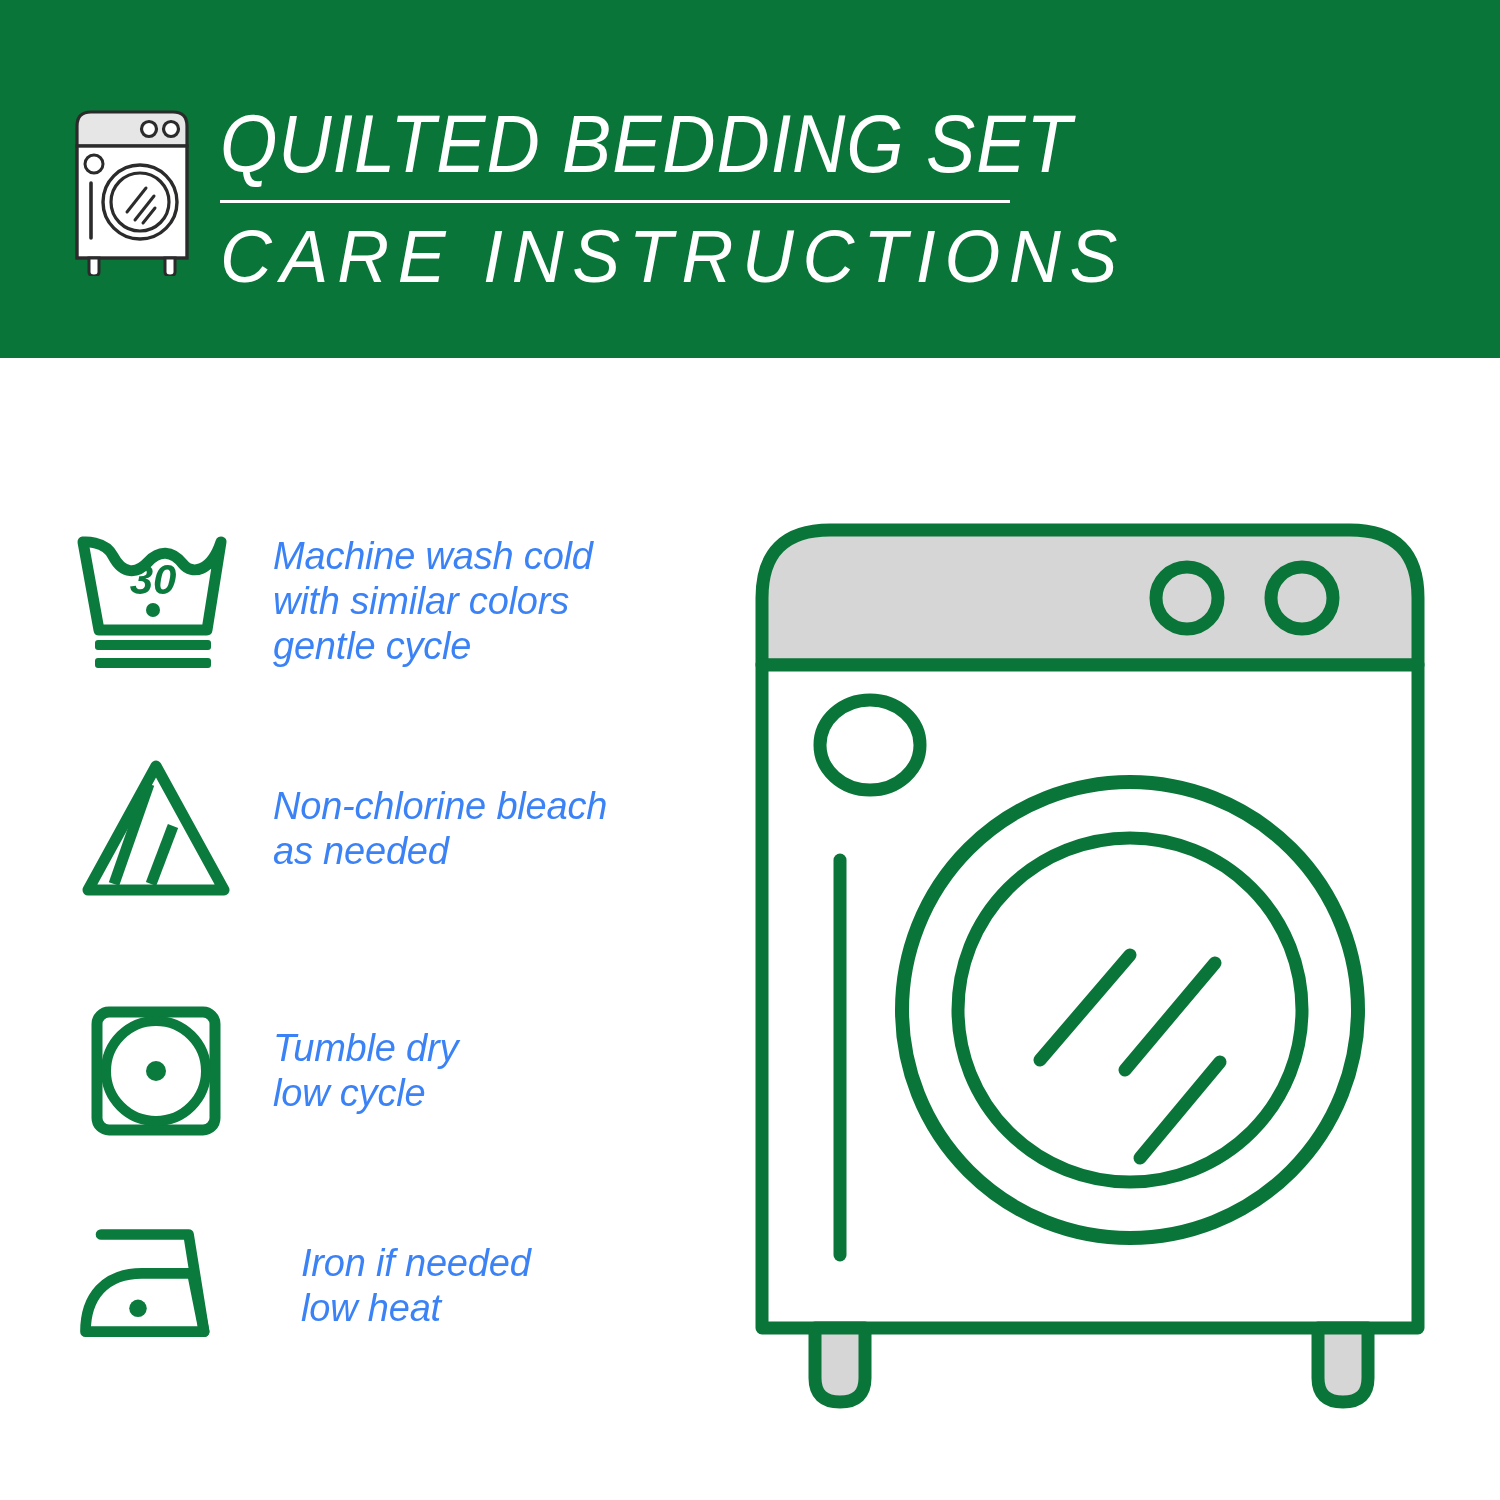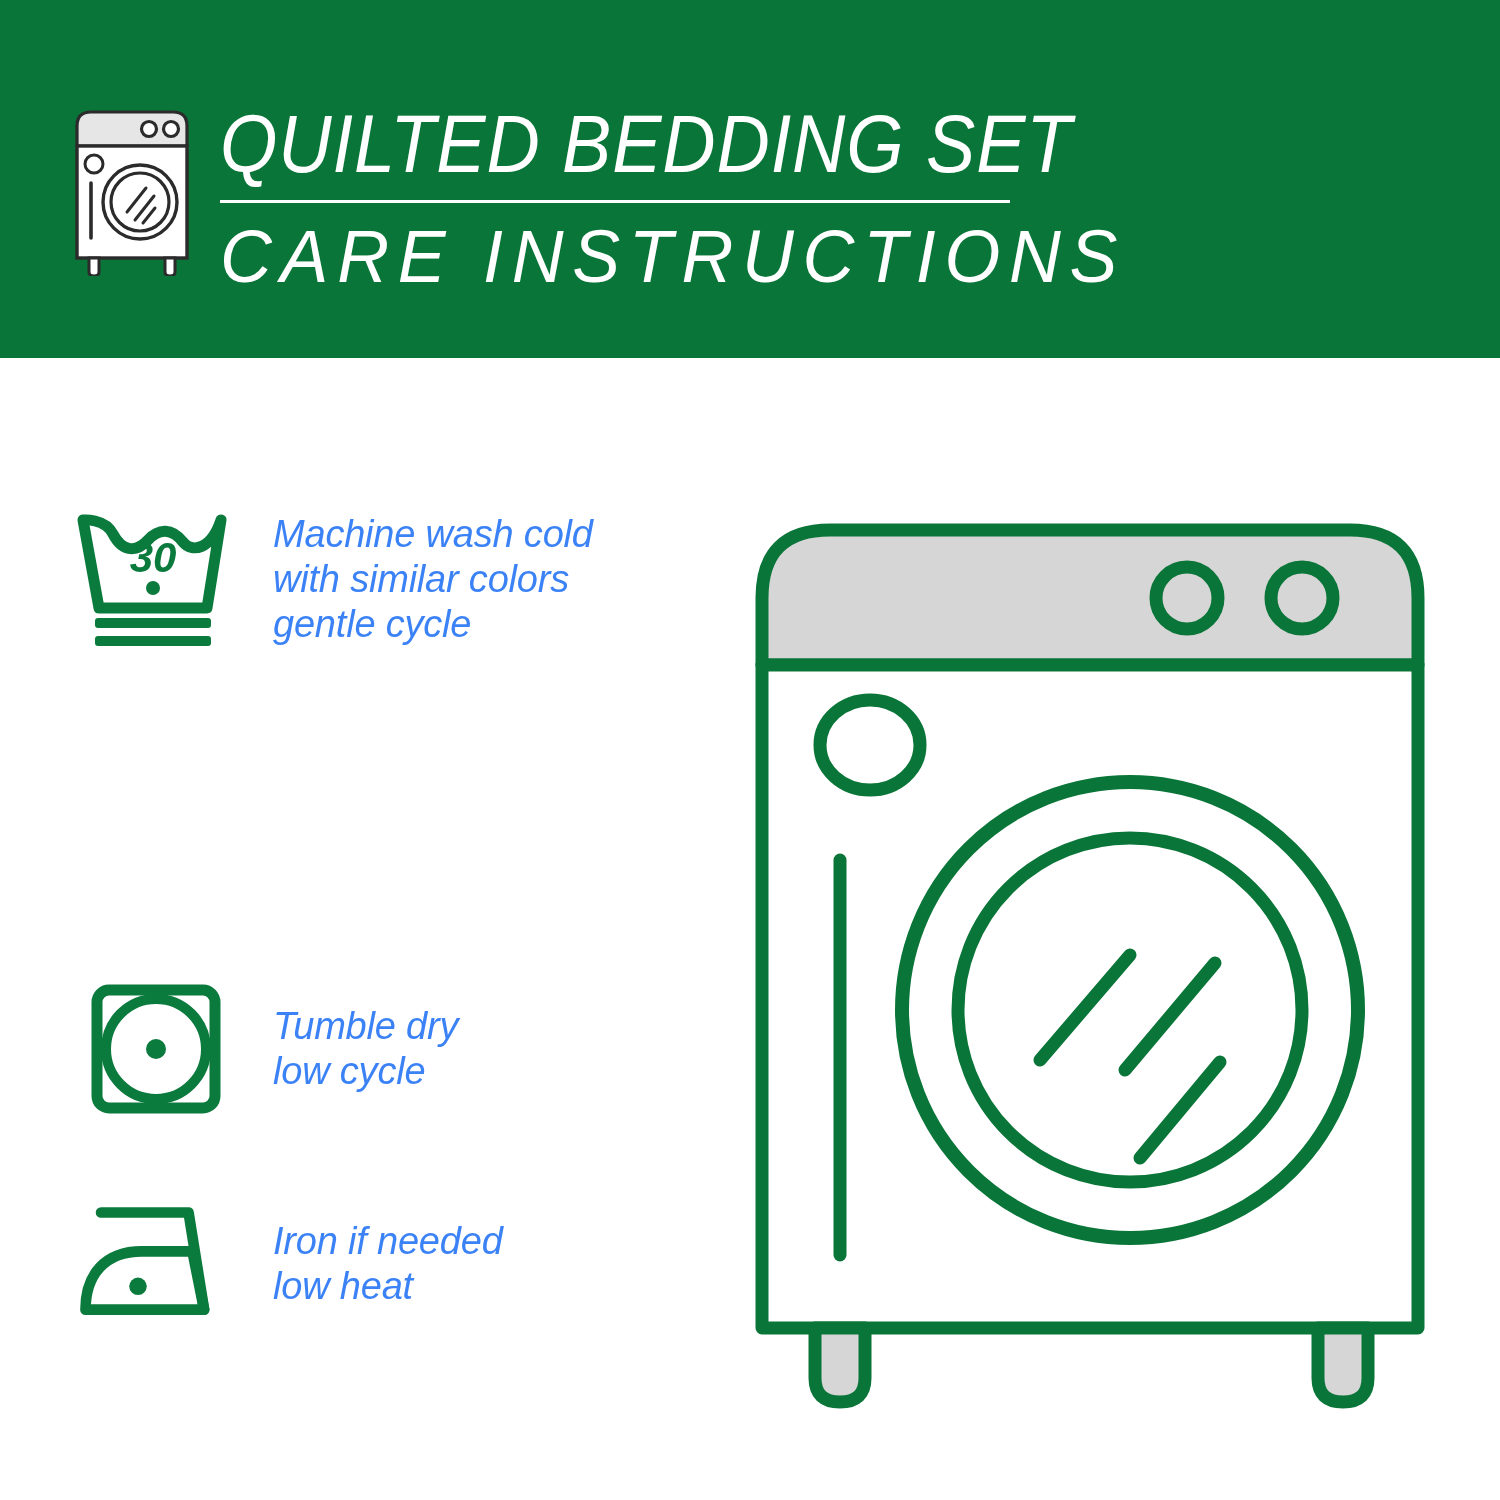--- a/index.html
+++ b/index.html
@@ -70,21 +70,21 @@
     transform: scaleX(0.97);
     transform-origin: left center;
     white-space: nowrap;
     font-family: "Liberation Sans", sans-serif;
   }
 
   
   #care-list {
     position: absolute;
     left: 0;
-    top: 339px;
+    top: 361px;
     width: 720px;
     height: 954px;
   }
   .care-row {
     position: absolute;
     left: 0;
     width: 720px;
     display: flex;
     align-items: center;
   }
@@ -103,21 +103,21 @@
     line-height: 45px;
     font-weight: 400;
     letter-spacing: -0.2px;
     margin-left: 30px;
     white-space: pre-line;
     font-family: "Liberation Sans", sans-serif;
   }
   #care-row-0 { top: 160px; }
   #care-row-1 { top: 388px; }
   #care-row-2 { top: 630px; }
-  #care-row-3 { top: 845px; }
+  #care-row-3 { top: 845px; gap: 28px; }
 
   
   #washer-illustration {
     position: absolute;
     left: 740px;
     top: 490px;
     width: 700px;
     height: 920px;
   }
 </style>
@@ -177,20 +177,33 @@
           <text x="82" y="68" font-family="Liberation Sans, sans-serif" font-size="42" font-weight="700" fill="#0b7a3d" text-anchor="middle">30</text>
 
           <circle cx="82" cy="84" r="7" fill="#0b7a3d"></circle>
         </svg>
       </div>
       <div class="care-label">Machine wash cold
 with similar colors
 gentle cycle</div>
     </div>
 
+    <div class="care-row" id="care-row-1">
+      <div class="care-icon">
+        <svg viewBox="0 0 170 150" width="170" height="150" xmlns="http://www.w3.org/2000/svg">
+
+          <path d="M85 12 L153 136 L17 136 Z" fill="none" stroke="#0b7a3d" stroke-width="11" stroke-linejoin="round"></path>
+
+          <line x1="78" y1="30" x2="43" y2="130" stroke="#0b7a3d" stroke-width="11" stroke-linecap="butt"></line>
+          <line x1="102" y1="72" x2="80" y2="130" stroke="#0b7a3d" stroke-width="11" stroke-linecap="butt"></line>
+        </svg>
+      </div>
+      <div class="care-label">Non-chlorine bleach
+as needed</div>
+    </div>
 
     <div class="care-row" id="care-row-2">
       <div class="care-icon">
         <svg viewBox="0 0 170 150" width="170" height="150" xmlns="http://www.w3.org/2000/svg">
           <rect x="26" y="16" width="118" height="118" rx="12" fill="none" stroke="#0b7a3d" stroke-width="11"></rect>
           <circle cx="85" cy="75" r="50" fill="none" stroke="#0b7a3d" stroke-width="10"></circle>
           <circle cx="85" cy="75" r="10" fill="#0b7a3d"></circle>
         </svg>
       </div>
       <div class="care-label">Tumble dry

